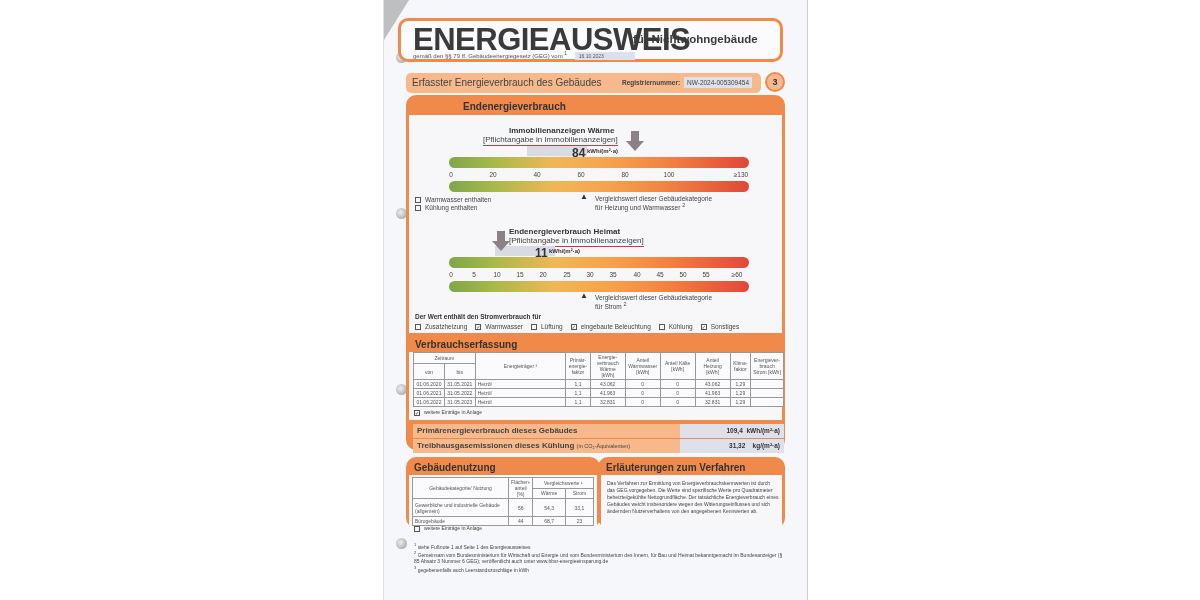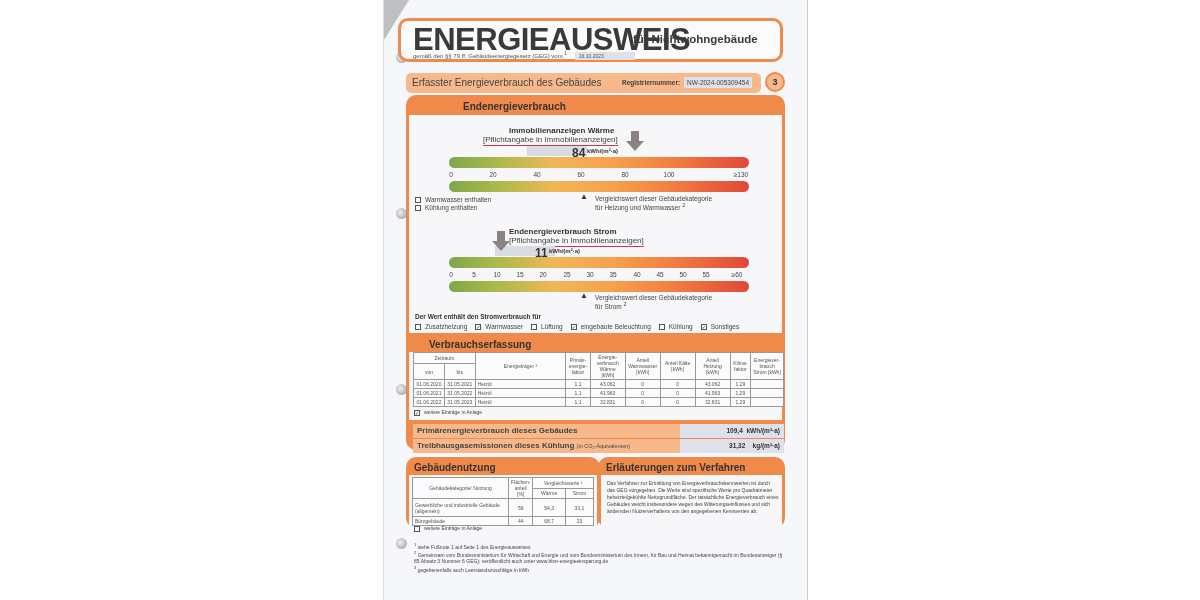--- a/index.html
+++ b/index.html
@@ -109,21 +109,21 @@
         <div>Vergleichswert dieser Gebäudekategorie</div>
         <div><span>für Heizung und Warmwasser</span> <sup>2</sup></div>
       </div>
       <div class="opt" style="left:6px;top:81px;">
         <span class="chk"></span><span>Warmwasser enthalten</span>
       </div>
       <div class="opt" style="left:6px;top:89px;">
         <span class="chk"></span><span>Kühlung enthalten</span>
       </div>
 
-      <div class="scale-title" style="left:100px;top:112px;">Endenergieverbrauch Strom</div>
+      <div class="scale-title" style="left:100px;top:112px;">Endenergieverbrauch Heimat</div>
       <div class="scale-sub" style="left:100px;top:121px;">[Pflichtangabe in Immobilienanzeigen]</div>
       <div class="val-row" style="left:86px;top:131px;"></div>
       <div class="val" style="left:126px;top:131px;">11</div>
       <div class="unit" style="left:140px;top:133px;">kWh/(m²·a)</div>
       <div class="arrow-shaft" style="left:88px;top:116px;width:8px;height:10px;"></div>
       <div class="arrow-head" style="left:83px;top:126px;"></div>
 
       <div class="bar" style="left:40px;top:142px;width:300px;"></div>
       <div class="ticks" style="left:40px;top:156px;width:300px;height:8px;">
         <span style="left:2px">0</span>
@@ -152,21 +152,21 @@
       <div class="opts-row" style="left:6px;top:208px;">
         <span><span class="chk"></span><span>Zusatzheizung</span></span>
         <span><span class="chk">✓</span><span>Warmwasser</span></span>
         <span><span class="chk"></span><span>Lüftung</span></span>
         <span><span class="chk">✓</span><span>eingebaute Beleuchtung</span></span>
         <span><span class="chk"></span><span>Kühlung</span></span>
         <span><span class="chk">✓</span><span>Sonstiges</span></span>
       </div>
     </div>
 
-    <div class="h2" style="left:20px;top:241px;">Verbrauchserfassung</div>
+    <div class="h2" style="left:6px;top:241px;">Verbrauchserfassung</div>
     <div class="inner" style="left:0;top:254px;width:373px;height:68px;">
       <table class="vtab" style="top:0;">
         <tbody>
             <tr>
           <th colspan="2" style="height:10px;">Zeitraum</th>
           <th rowspan="2" style="width:88px;">Energieträger ³</th>
           <th rowspan="2" style="width:24px;">Primär-energie-faktor</th>
           <th rowspan="2" style="width:34px;">Energie-verbrauch Wärme [kWh]</th>
           <th rowspan="2" style="width:34px;">Anteil Warmwasser [kWh]</th>
           <th rowspan="2" style="width:34px;">Anteil Kälte [kWh]</th>

